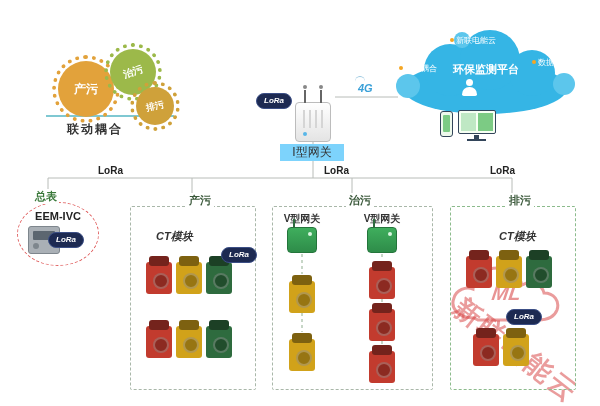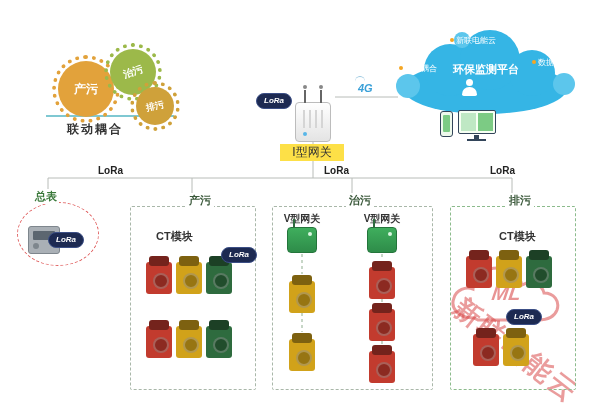--- a/index.html
+++ b/index.html
@@ -29,21 +29,21 @@
 
   
   .gw { left:295px; top:102px; width:36px; height:40px; background:linear-gradient(#ffffff,#e4e4e4);
         border:1px solid #bcbcbc; border-radius:4px; z-index:3; }
   .gw::before { content:""; position:absolute; left:7px; right:7px; top:7px; height:18px;
         background:repeating-linear-gradient(90deg,#d5d5d5 0 2px,transparent 2px 6px); }
   .gw::after { content:""; position:absolute; left:7px; bottom:5px; width:4px; height:4px; border-radius:50%; background:#58b6e8; }
   .ant { position:absolute; width:2px; height:13px; background:#666; top:-13px; }
   .ant::after { content:""; position:absolute; top:-5px; left:-1px; width:4px; height:4px; border-radius:50%; background:#888; }
   .ant-l { left:8px; } .ant-r { right:8px; }
-  .gw-label { left:280px; top:144px; width:64px; text-align:center; font-size:12px; color:#333; background:#fde047; z-index:3; }
+  .gw-label { left:280px; top:144px; width:64px; text-align:center; font-size:12px; color:#333; background:#7dd3fc; z-index:3; }
   .fourg { left:358px; top:82px; font-size:11px; font-weight:bold; font-style:italic; color:#3aa0d8; z-index:3; }
   .fourg::before { content:""; position:absolute; left:-3px; top:-6px; width:10px; height:10px;
         border-top:1.5px solid #9ac7e0; border-radius:50% 50% 0 0; }
 
   
   .cloud-svg { left:392px; top:28px; z-index:2; }
   .cloud-title { left:436px; top:62px; width:100px; text-align:center; font-size:11px; font-weight:bold; color:#fff; z-index:4; }
   .cbadge { position:absolute; font-size:8px; color:#fff; z-index:4; white-space:nowrap; }
   .cbadge::before { content:""; display:inline-block; width:4px; height:4px; border-radius:50%; background:#f5a623; margin-right:2px; vertical-align:1px; }
   .cb-0 { left:450px; top:35px; } .cb-1 { left:399px; top:63px; } .cb-2 { left:532px; top:57px; }
@@ -69,21 +69,21 @@
   .meter-dev::before { content:""; position:absolute; left:4px; top:4px; right:4px; height:9px; background:#5c6670; border-radius:1px; }
   .meter-dev::after { content:""; position:absolute; left:4px; bottom:4px; width:6px; height:6px; border-radius:50%; background:#7e868d; }
 
   
   .zone { position:absolute; border:1.5px dashed #a9b7a9; border-radius:2px; z-index:2; background:transparent; }
   .zone-1 { left:130px; top:206px; width:126px; height:184px; }
   .zone-2 { left:272px; top:206px; width:161px; height:184px; }
   .zone-3 { left:450px; top:206px; width:126px; height:184px; border-color:#8cbb8c; }
   .zone-title { position:absolute; font-size:11px; font-weight:bold; color:#3c5a3c; background:#fff; padding:0 3px; z-index:3; }
   .zt-1 { left:186px; top:193px; } .zt-2 { left:346px; top:193px; } .zt-3 { left:506px; top:193px; }
-  .sub-label { position:absolute; font-size:11px; font-weight:bold; color:#333; z-index:3; }
+  .sub-label { position:absolute; font-size:11px; font-weight:bold; color:#333; z-index:3;font-style:italic; }
   .vgw-label { position:absolute; width:56px; text-align:center; font-size:10px; font-weight:bold; color:#333; z-index:3; }
 
   
   .ct { position:absolute; width:26px; height:32px; border-radius:3px; background:var(--c); z-index:3; }
   .ct::before { content:""; position:absolute; left:3px; right:3px; top:-6px; height:10px; border-radius:3px;
                 background:var(--c); filter:brightness(0.6); }
   .ct::after { content:""; position:absolute; left:7px; top:11px; width:12px; height:12px; border-radius:50%;
                background:rgba(0,0,0,0.28); border:2px solid rgba(255,255,255,0.25); }
   .ct.red { --c:#c23b2e; } .ct.yellow { --c:#d1a21a; } .ct.green { --c:#2e6b3e; }
 
@@ -158,20 +158,21 @@
   <div class="abs monitor"></div>
   <div class="abs monitor-stand"></div>
   <div class="abs monitor-base"></div>
 
   <div class="buslabel" style="left:96px; top:165px;">LoRa</div>
   <div class="buslabel" style="left:322px; top:165px;">LoRa</div>
   <div class="buslabel" style="left:488px; top:165px;">LoRa</div>
 
   <div class="abs meter-title">总表</div>
   <div class="abs meter-ellipse"></div>
+  <div class="abs meter-model">EEM-IVC</div>
   <div class="abs meter-dev"></div>
   <div class="lora" style="left:48px; top:232px;">LoRa</div>
 
   <div class="zone zone-1"></div>
   <div class="zone-title zt-1">产污</div>
   <div class="sub-label" style="left:156px; top:229px;">CT模块</div>
   <div class="lora" style="left:221px; top:247px;">LoRa</div>
   <div class="ct red" style="left:146px; top:262px;"></div>
   <div class="ct yellow" style="left:176px; top:262px;"></div>
   <div class="ct green" style="left:206px; top:262px;"></div>

